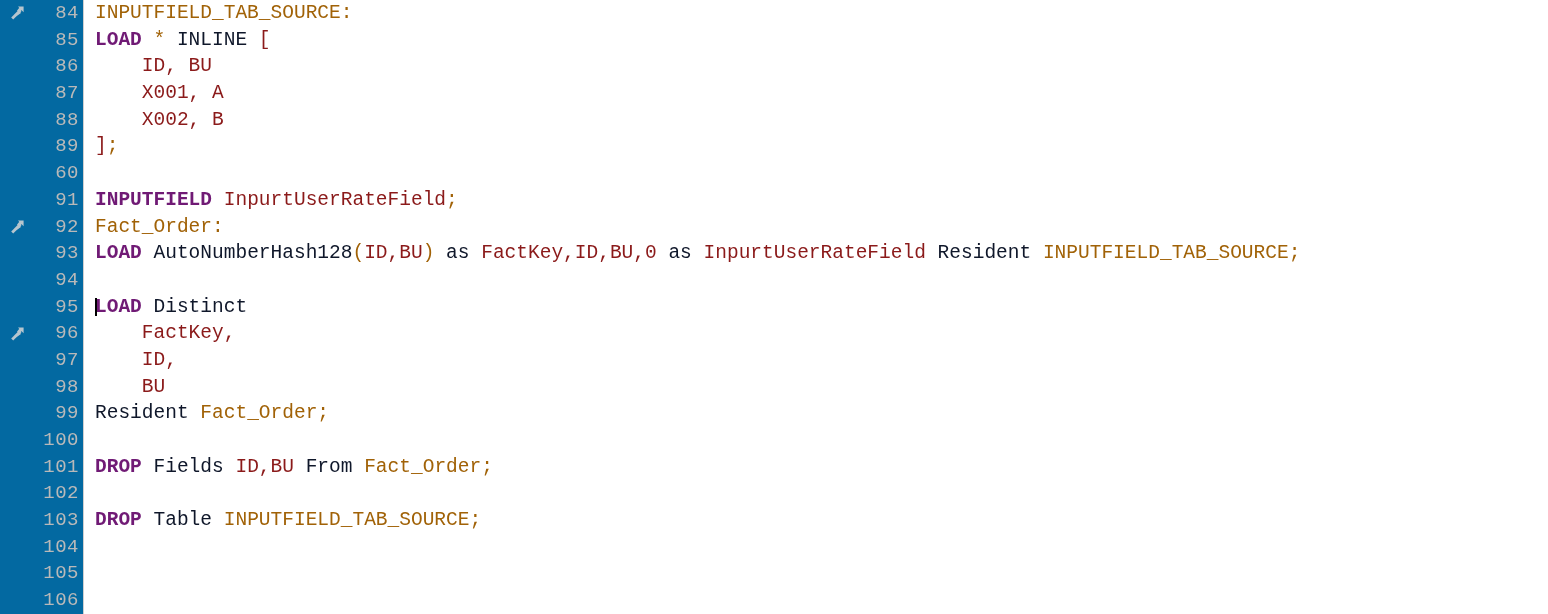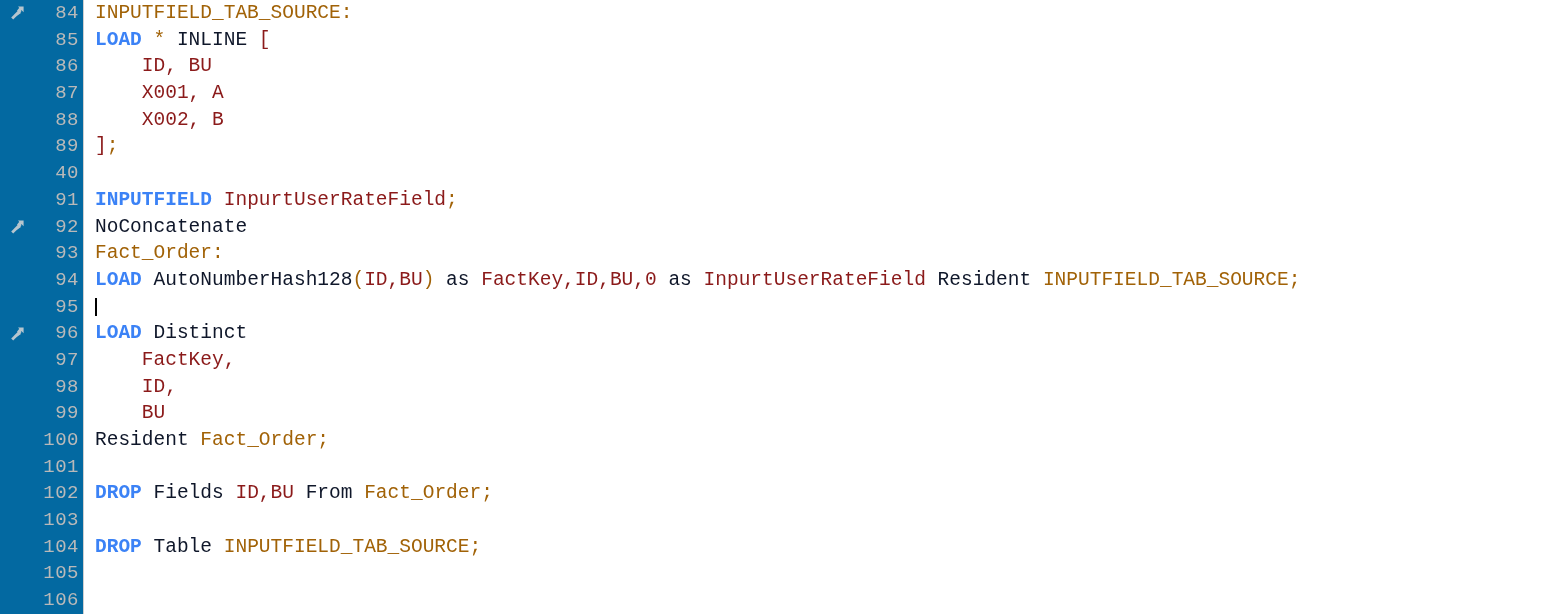--- a/index.html
+++ b/index.html
@@ -77,21 +77,21 @@
     font-family: "Liberation Mono", "DejaVu Sans Mono", monospace;
     font-size: 19.5px;
     letter-spacing: 0px;
     padding-left: 11px;
     box-sizing: border-box;
     color: #1a1a1a;
   }
   .code-row span { white-space: pre; }
 
   
-  .t-kw     { color: #3b82f6; font-weight: bold; }
+  .t-kw     { color: #701a75; font-weight: bold; }
   .t-fn     { color: #0f172a; }
   .t-str    { color: #8b1a1a; }
   .t-plain  { color: #a16207; }
 
   
   #caret {
     position: absolute;
     width: 2px;
     background: #000000;
   }
@@ -121,21 +121,21 @@
       <div class="gutter-row" style="height: 26.7px; line-height: 26.7px;">
         <span class="lineno">87</span>
       </div>
       <div class="gutter-row" style="height: 26.7px; line-height: 26.7px;">
         <span class="lineno">88</span>
       </div>
       <div class="gutter-row" style="height: 26.7px; line-height: 26.7px;">
         <span class="lineno">89</span>
       </div>
       <div class="gutter-row" style="height: 26.7px; line-height: 26.7px;">
-        <span class="lineno">40</span>
+        <span class="lineno">60</span>
       </div>
       <div class="gutter-row" style="height: 26.7px; line-height: 26.7px;">
         <span class="lineno">91</span>
       </div>
       <div class="gutter-row" style="height: 26.7px; line-height: 26.7px;">
         <span class="marker">
           <svg viewBox="0 0 18 18" width="18" height="18" aria-hidden="true">
             <path d="M4.5 14.8 L12.2 7.1 L10.2 5.1 L14.6 3.0 L12.6 7.5 L10.6 5.5 L13.0 9.0 Z" fill="#d6d6d6"></path>
             <path d="M3.2 13.4 L11.6 5.0 L13.6 7.0 L5.2 15.4 Z" fill="#d6d6d6"></path>
             <path d="M10.0 2.6 L15.6 2.6 L15.6 8.2 L13.4 6.0 L11.0 8.4 L9.0 6.4 L11.4 4.0 Z" fill="#d6d6d6"></path>
@@ -197,21 +197,20 @@
   <div id="code">
     <div id="caret" style="top: 297.7px; left: 11px; height: 18.7px;"></div>
   <div class="code-row" style="height: 26.7px; line-height: 26.7px;"><span class="t-plain">INPUTFIELD_TAB_SOURCE:</span></div>
       <div class="code-row" style="height: 26.7px; line-height: 26.7px;"><span class="t-kw">LOAD</span><span class="t-plain"> </span><span class="t-plain">*</span><span class="t-plain"> </span><span class="t-fn">INLINE</span><span class="t-plain"> </span><span class="t-str">[</span></div>
       <div class="code-row" style="height: 26.7px; line-height: 26.7px;"><span class="t-str">    ID, BU</span></div>
       <div class="code-row" style="height: 26.7px; line-height: 26.7px;"><span class="t-str">    X001, A</span></div>
       <div class="code-row" style="height: 26.7px; line-height: 26.7px;"><span class="t-str">    X002, B</span></div>
       <div class="code-row" style="height: 26.7px; line-height: 26.7px;"><span class="t-str">]</span><span class="t-plain">;</span></div>
       <div class="code-row" style="height: 26.7px; line-height: 26.7px;">&nbsp;</div>
       <div class="code-row" style="height: 26.7px; line-height: 26.7px;"><span class="t-kw">INPUTFIELD</span><span class="t-plain"> </span><span class="t-str">InpurtUserRateField</span><span class="t-plain">;</span></div>
-      <div class="code-row" style="height: 26.7px; line-height: 26.7px;"><span class="t-fn">NoConcatenate</span></div>
       <div class="code-row" style="height: 26.7px; line-height: 26.7px;"><span class="t-plain">Fact_Order:</span></div>
       <div class="code-row" style="height: 26.7px; line-height: 26.7px;"><span class="t-kw">LOAD</span><span class="t-plain"> </span><span class="t-fn">AutoNumberHash128</span><span class="t-plain">(</span><span class="t-str">ID,BU</span><span class="t-plain">)</span><span class="t-plain"> </span><span class="t-fn">as</span><span class="t-plain"> </span><span class="t-str">FactKey,ID,BU,0</span><span class="t-plain"> </span><span class="t-fn">as</span><span class="t-plain"> </span><span class="t-str">InpurtUserRateField</span><span class="t-plain"> </span><span class="t-fn">Resident</span><span class="t-plain"> </span><span class="t-plain">INPUTFIELD_TAB_SOURCE;</span></div>
       <div class="code-row" style="height: 26.7px; line-height: 26.7px;">&nbsp;</div>
       <div class="code-row" style="height: 26.7px; line-height: 26.7px;"><span class="t-kw">LOAD</span><span class="t-plain"> </span><span class="t-fn">Distinct</span></div>
       <div class="code-row" style="height: 26.7px; line-height: 26.7px;"><span class="t-str">    FactKey,</span></div>
       <div class="code-row" style="height: 26.7px; line-height: 26.7px;"><span class="t-str">    ID,</span></div>
       <div class="code-row" style="height: 26.7px; line-height: 26.7px;"><span class="t-str">    BU</span></div>
       <div class="code-row" style="height: 26.7px; line-height: 26.7px;"><span class="t-fn">Resident</span><span class="t-plain"> </span><span class="t-plain">Fact_Order;</span></div>
       <div class="code-row" style="height: 26.7px; line-height: 26.7px;">&nbsp;</div>
       <div class="code-row" style="height: 26.7px; line-height: 26.7px;"><span class="t-kw">DROP</span><span class="t-plain"> </span><span class="t-fn">Fields</span><span class="t-plain"> </span><span class="t-str">ID,BU</span><span class="t-plain"> </span><span class="t-fn">From</span><span class="t-plain"> </span><span class="t-plain">Fact_Order;</span></div>

